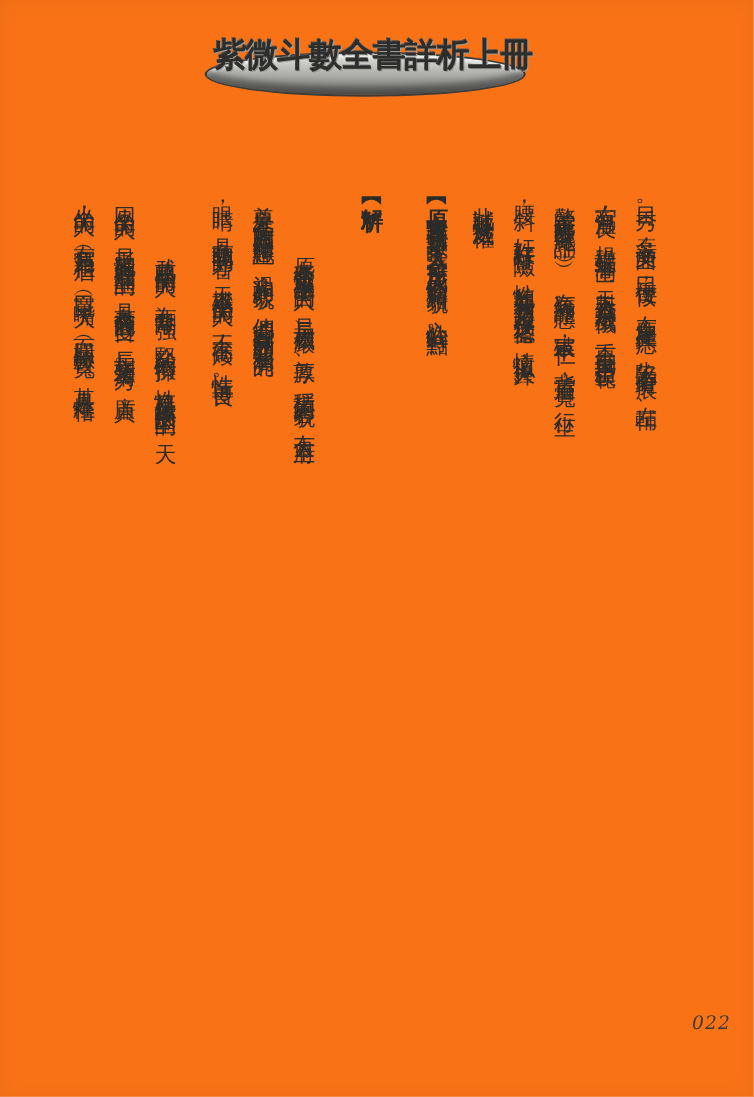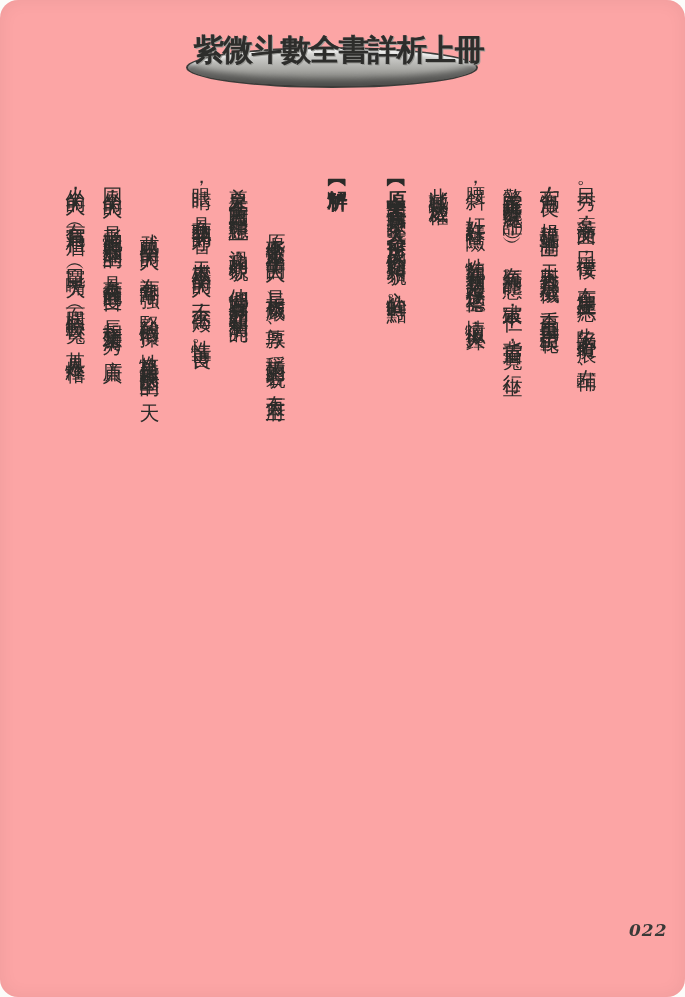--- a/index.html
+++ b/index.html
@@ -3,23 +3,22 @@
 <meta charset="utf-8">
 <style>
   html,body{margin:0;padding:0;}
   body{
     width:685px;height:997px;position:relative;
     background:#fcfcfa;
     font-family:"Liberation Serif","DejaVu Serif",serif;
     overflow:hidden;
   }
   .page{
-    position:absolute;inset:0;background:#fca5a5;
+    position:absolute;inset:0;background:#f97316;
     box-shadow:inset 0 0 18px rgba(0,0,0,0.06);
-    border-radius:18px;
   }
 
   
   .title-plate{
     position:absolute;left:186px;top:47px;width:288px;height:37px;
     border-radius:50%;
     background:linear-gradient(#e2e2e0,#a9a9a5 55%,#6f6f6b);
     border:2px solid #3c3c3a;
     box-shadow:inset 0 -7px 6px rgba(40,40,40,.5), inset 0 3px 3px rgba(255,255,255,.6);
   }
@@ -43,21 +42,21 @@
   .gap-s{margin-right:5px;}
   .gap-m{margin-right:22px;}
   .gap-l{margin-right:25px;}
   .gap-p{margin-right:15px;}
   .bold{font-weight:bold;}
   .heading-col{font-weight:bold;letter-spacing:2px;}
 
   
   .page-num{
     position:absolute;left:629px;top:920px;
-    font-size:17px;font-style:italic;font-weight:bold;
+    font-size:17px;font-style:italic;font-weight:normal;
     font-family:"DejaVu Serif","Liberation Serif",serif;
     color:#3a3a38;letter-spacing:1px;
   }
 </style>
 </head>
 <body>
 
 <div class="page">
 
   <div class="title-plate"></div>

